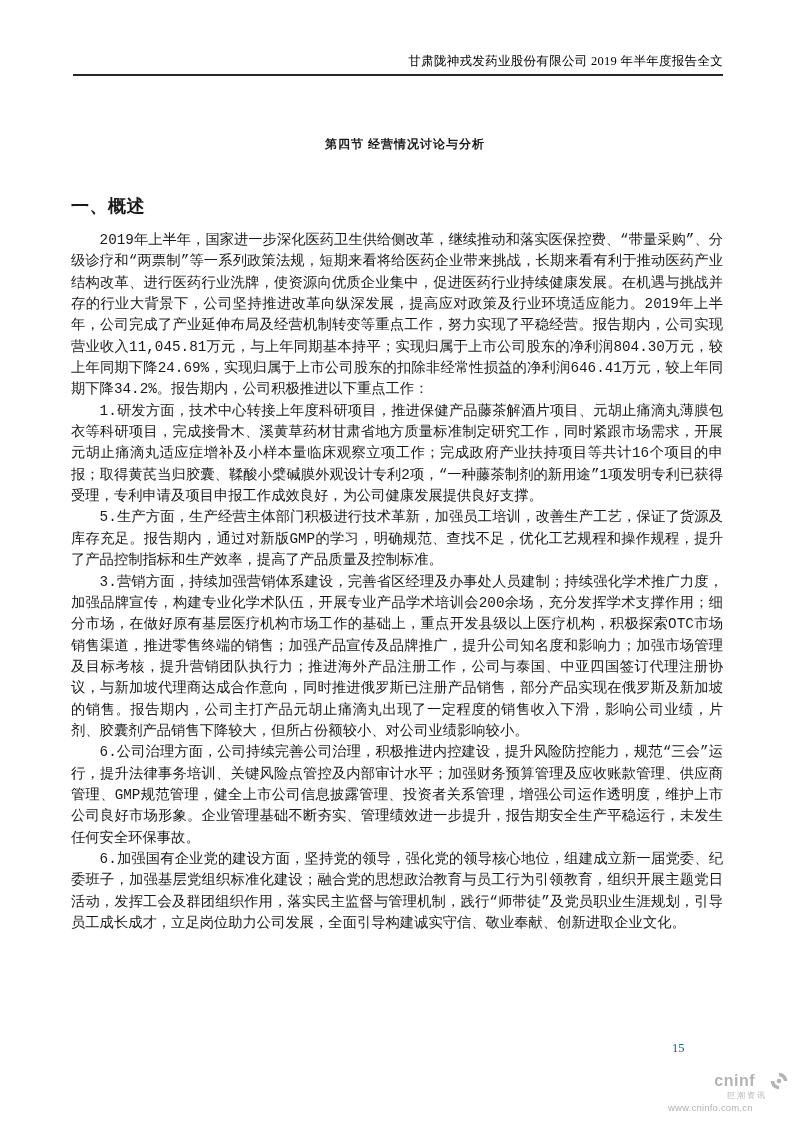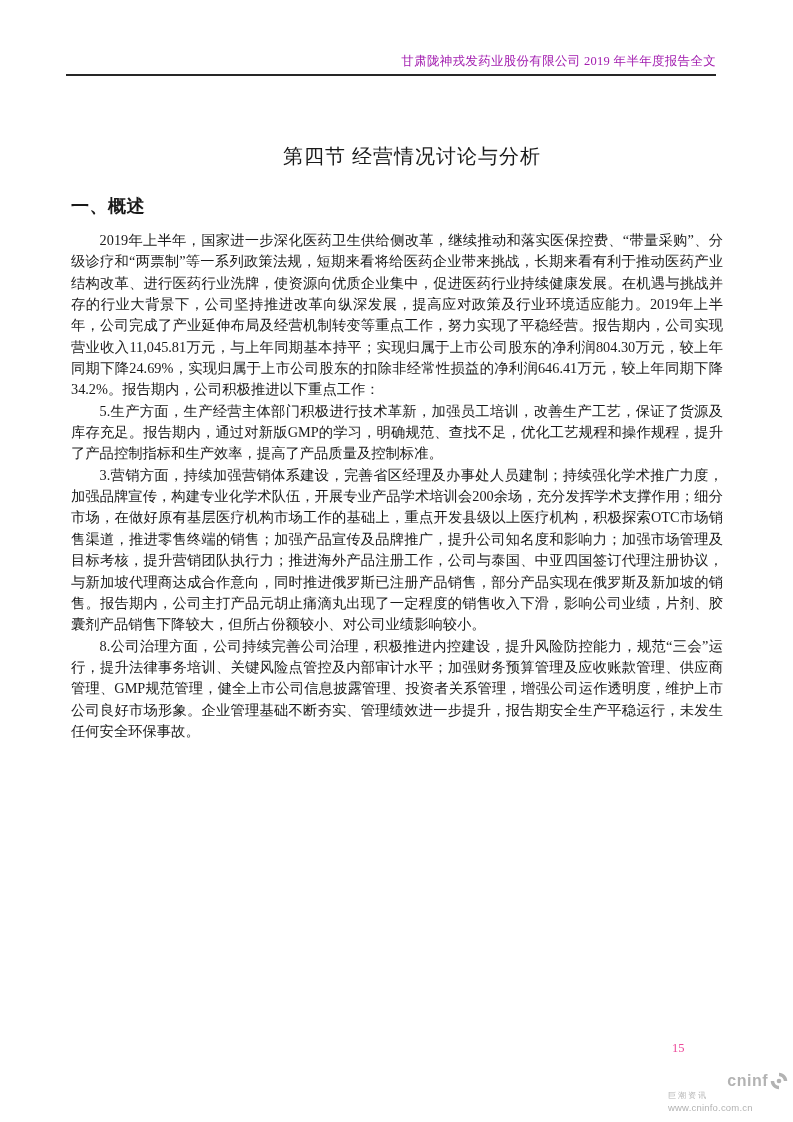--- a/index.html
+++ b/index.html
@@ -6,85 +6,86 @@
   body {
     width: 793px; height: 1122px;
     background: #ffffff;
     position: relative;
     overflow: hidden;
     font-family: "Liberation Serif", "DejaVu Serif", serif;
     color: #1a1a1a;
   }
   .page-header {
     position: absolute;
-    top: 53px; left: 66px; width: 650px;
+    top: 53px; left: 73px; width: 650px;
     text-align: right;
     font-size: 12.5px;
     letter-spacing: 0.3px;
-    color: #a21caf;
+    color: #000000;
     padding-bottom: 4px;
     border-bottom: 2px solid #262626;
   }
   .doc-title {
     position: absolute;
     top: 128px; left: 71px; width: 652px;
-    margin: 15px;
+    margin: 8px;
     text-align: center;
-    font-size: 20px;
-    font-weight: 400;
+    font-size: 12px;
+    font-weight: 700;
     letter-spacing: 1px;
   }
   .section-heading {
     position: absolute;
     top: 194px; left: 71px;
     margin: 0;
     font-size: 18px;
     font-weight: 700;
     letter-spacing: 0.5px;
   }
   .body-text {
     position: absolute;
     top: 230px; left: 71px; width: 652px;
     font-size: 14.3px;
     line-height: 21.35px;
     text-align: justify;
     text-justify: inter-ideograph;
+    font-family: Liberation Mono, monospace;
   }
   .body-text p { margin: 0; text-indent: 2em; }
   .page-number {
     position: absolute;
     top: 1041px; left: 672px;
     font-size: 12.5px;
-    color: #ec4899;
+    color: #0369a1;
   }
   .cninfo-watermark {
     position: absolute;
     top: 1072px; right: 5px;
     width: 120px;
     color: #b3b3b3;
     font-family: "Liberation Sans", sans-serif;
     line-height: 1;
   }
   .logo-row {
     display: flex;
     align-items: center;
     justify-content: flex-end;
-    gap: 2px;
+    gap: 15px;
     text-align: center;
   }
   .logo-brand {
     font-weight: 700;
     font-size: 16px;
     letter-spacing: 0.5px;
   }
   .logo-icon svg { display: block; }
   .logo-cn {
     font-size: 8px;
     letter-spacing: 2px;
-    text-align: left;
+    text-align: right;
     margin: 2px 21px 0 0;
   }
   .logo-url {
     font-size: 9.5px;
     text-align: left;
     margin-top: 3px;
     letter-spacing: 0.2px;
   }
 </style>
 </head>
@@ -93,23 +94,25 @@
 <div class="page-header">
   <span>甘肃陇神戎发药业股份有限公司 2019 年半年度报告全文</span>
 </div>
 
 <h1 class="doc-title">第四节 经营情况讨论与分析</h1>
 
 <h2 class="section-heading">一、概述</h2>
 
 <div class="body-text">
   <p>2019年上半年，国家进一步深化医药卫生供给侧改革，继续推动和落实医保控费、“带量采购”、分级诊疗和“两票制”等一系列政策法规，短期来看将给医药企业带来挑战，长期来看有利于推动医药产业结构改革、进行医药行业洗牌，使资源向优质企业集中，促进医药行业持续健康发展。在机遇与挑战并存的行业大背景下，公司坚持推进改革向纵深发展，提高应对政策及行业环境适应能力。2019年上半年，公司完成了产业延伸布局及经营机制转变等重点工作，努力实现了平稳经营。报告期内，公司实现营业收入11,045.81万元，与上年同期基本持平；实现归属于上市公司股东的净利润804.30万元，较上年同期下降24.69%，实现归属于上市公司股东的扣除非经常性损益的净利润646.41万元，较上年同期下降34.2%。报告期内，公司积极推进以下重点工作：</p>
+  <p>1.研发方面，技术中心转接上年度科研项目，推进保健产品藤茶解酒片项目、元胡止痛滴丸薄膜包衣等科研项目，完成接骨木、溪黄草药材甘肃省地方质量标准制定研究工作，同时紧跟市场需求，开展元胡止痛滴丸适应症增补及小样本量临床观察立项工作；完成政府产业扶持项目等共计16个项目的申报；取得黄芪当归胶囊、鞣酸小檗碱膜外观设计专利2项，“一种藤茶制剂的新用途”1项发明专利已获得受理，专利申请及项目申报工作成效良好，为公司健康发展提供良好支撑。</p>
   <p>5.生产方面，生产经营主体部门积极进行技术革新，加强员工培训，改善生产工艺，保证了货源及库存充足。报告期内，通过对新版GMP的学习，明确规范、查找不足，优化工艺规程和操作规程，提升了产品控制指标和生产效率，提高了产品质量及控制标准。</p>
   <p>3.营销方面，持续加强营销体系建设，完善省区经理及办事处人员建制；持续强化学术推广力度，加强品牌宣传，构建专业化学术队伍，开展专业产品学术培训会200余场，充分发挥学术支撑作用；细分市场，在做好原有基层医疗机构市场工作的基础上，重点开发县级以上医疗机构，积极探索OTC市场销售渠道，推进零售终端的销售；加强产品宣传及品牌推广，提升公司知名度和影响力；加强市场管理及目标考核，提升营销团队执行力；推进海外产品注册工作，公司与泰国、中亚四国签订代理注册协议，与新加坡代理商达成合作意向，同时推进俄罗斯已注册产品销售，部分产品实现在俄罗斯及新加坡的销售。报告期内，公司主打产品元胡止痛滴丸出现了一定程度的销售收入下滑，影响公司业绩，片剂、胶囊剂产品销售下降较大，但所占份额较小、对公司业绩影响较小。</p>
-  <p>8.公司治理方面，公司持续完善公司治理，积极推进内控建设，提升风险防控能力，规范“三会”运行，提升法律事务培训、关键风险点管控及内部审计水平；加强财务预算管理及应收账款管理、供应商管理、GMP规范管理，健全上市公司信息披露管理、投资者关系管理，增强公司运作透明度，维护上市公司良好市场形象。企业管理基础不断夯实、管理绩效进一步提升，报告期安全生产平稳运行，未发生任何安全环保事故。</p>
+  <p>6.公司治理方面，公司持续完善公司治理，积极推进内控建设，提升风险防控能力，规范“三会”运行，提升法律事务培训、关键风险点管控及内部审计水平；加强财务预算管理及应收账款管理、供应商管理、GMP规范管理，健全上市公司信息披露管理、投资者关系管理，增强公司运作透明度，维护上市公司良好市场形象。企业管理基础不断夯实、管理绩效进一步提升，报告期安全生产平稳运行，未发生任何安全环保事故。</p>
+  <p>6.加强国有企业党的建设方面，坚持党的领导，强化党的领导核心地位，组建成立新一届党委、纪委班子，加强基层党组织标准化建设；融合党的思想政治教育与员工行为引领教育，组织开展主题党日活动，发挥工会及群团组织作用，落实民主监督与管理机制，践行“师带徒”及党员职业生涯规划，引导员工成长成才，立足岗位助力公司发展，全面引导构建诚实守信、敬业奉献、创新进取企业文化。</p>
 </div>
 
 <div class="page-number">15</div>
 
 <div class="cninfo-watermark">
   <div class="logo-row">
     <span class="logo-brand">cninf</span>
     <span class="logo-icon">
       <svg width="18" height="18" viewBox="0 0 24 24" fill="#b3b3b3" aria-hidden="true">
         <path d="M12 1 C18.1 1 23 5.9 23 12 L18.4 12 C18.4 8.5 15.5 5.6 12 5.6 Z"></path>

